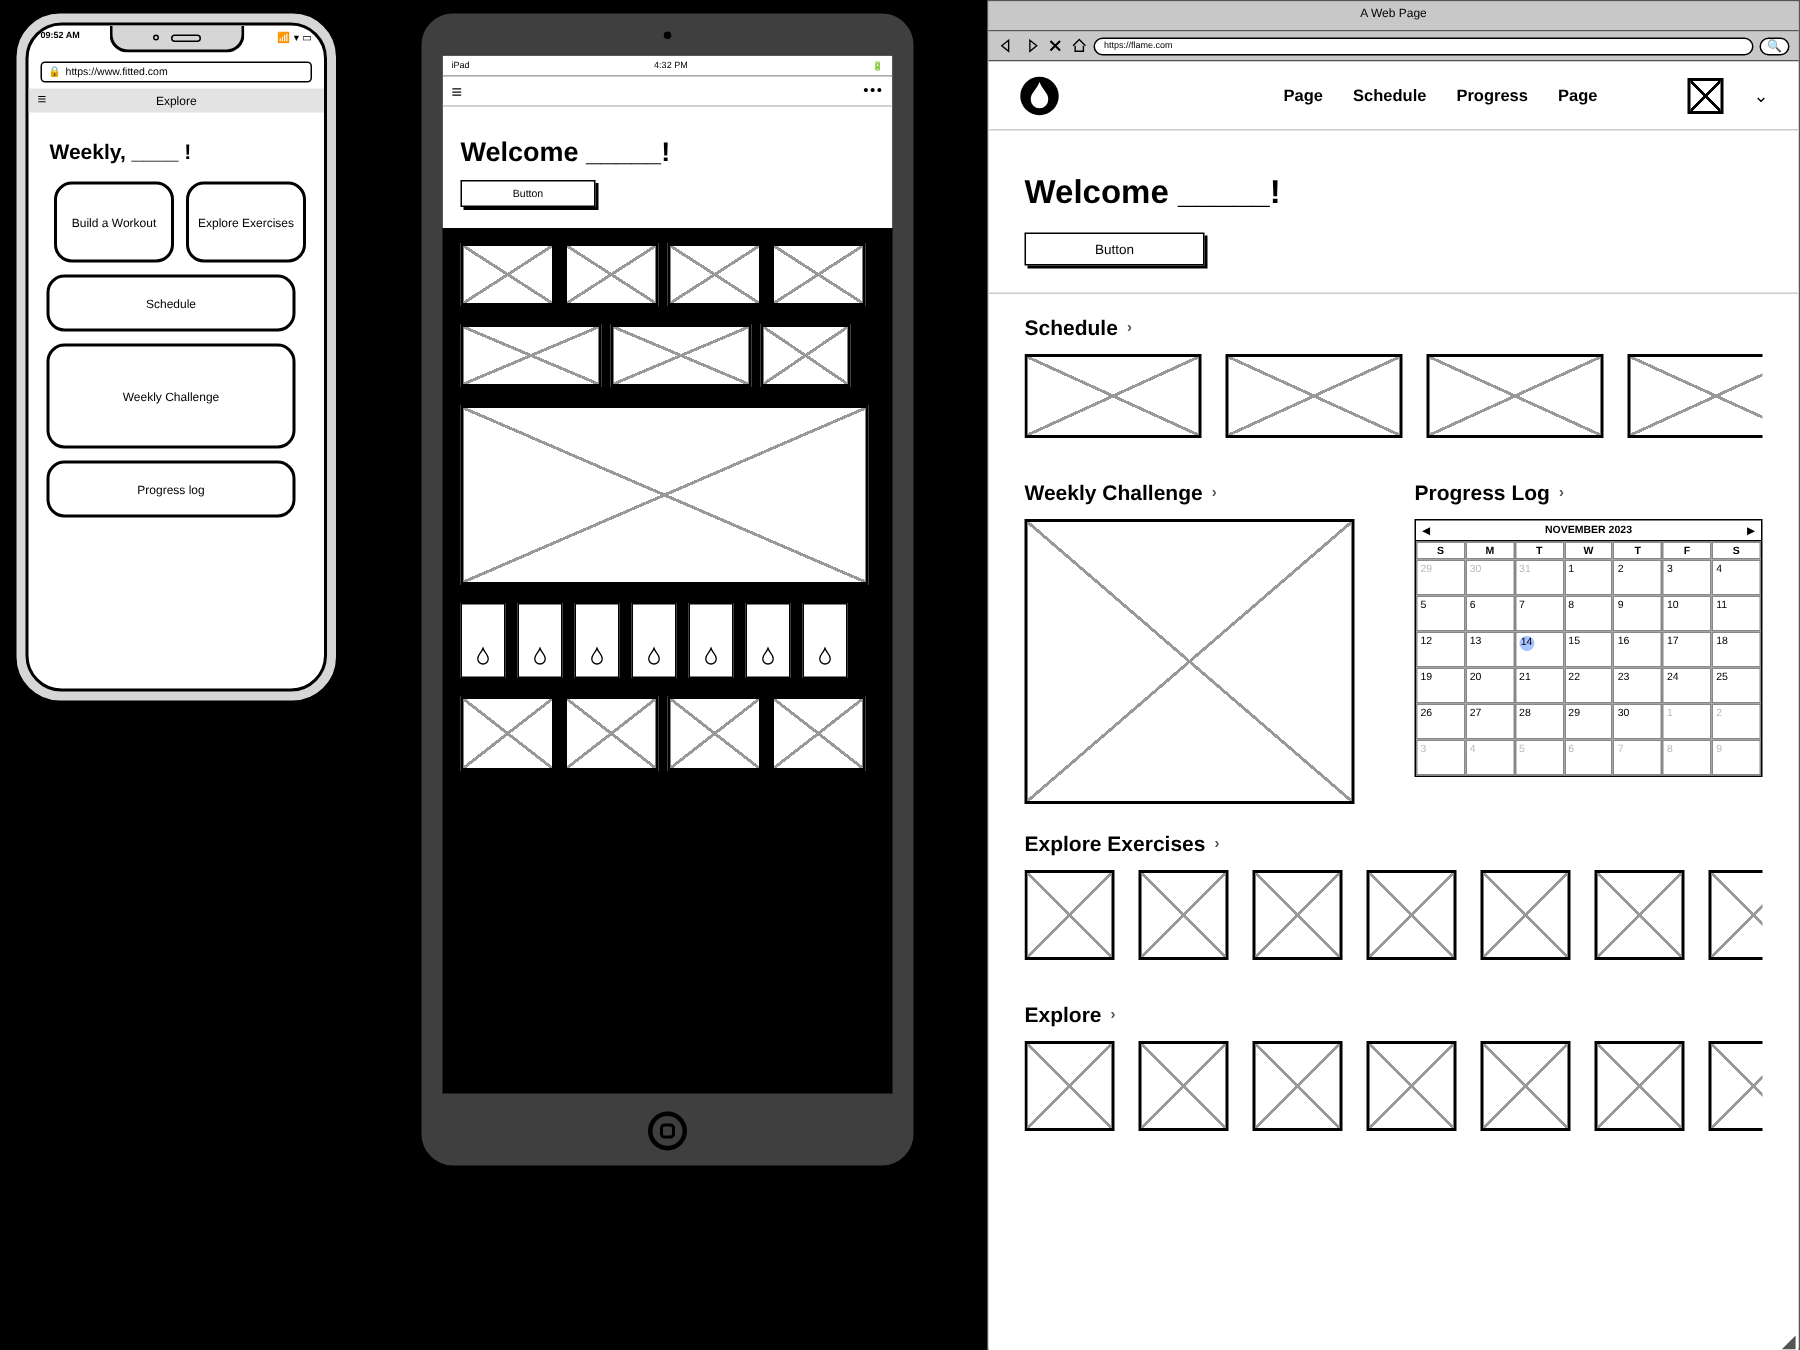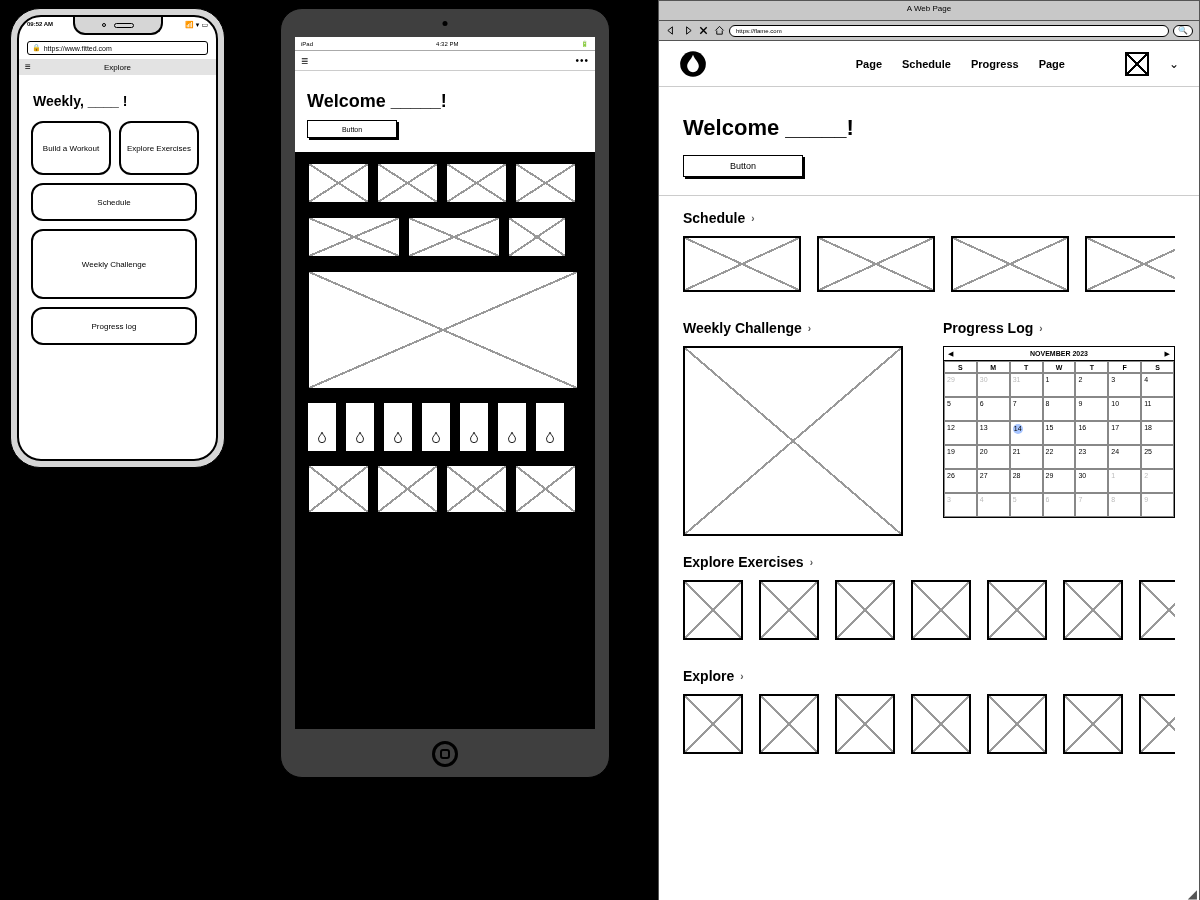--- a/index.html
+++ b/index.html
@@ -31,21 +31,21 @@
     display: flex; align-items: center; font-size: 7px; padding: 0 4px; gap: 3px;
   }
   .lock-icon { font-size: 7px; }
   .phone-titlebar {
     background: #e3e3e3; height: 16px; display: flex; align-items: center;
     justify-content: center; font-size: 8px; position: relative;
   }
   .phone-titlebar .menu-icon { position: absolute; left: 6px; font-size: 10px; line-height: 1; }
   .phone-body { padding: 10px 12px; }
   .phone-welcome { font-size: 14px; font-weight: bold; margin: 8px 0 12px 2px; }
-  .phone-row { display: flex; gap: 8px; margin-bottom: 8px; }
+  .phone-row { display: flex; gap: 8px; margin-bottom: 8px; justify-content: flex-end; }
   .phone-card {
     border: 2px solid #000; border-radius: 12px;
     display: flex; align-items: center; justify-content: center;
     font-size: 8px; text-align: center; padding: 4px;
   }
   .phone-card.small { width: 80px; height: 54px; }
   .phone-card.wide { width: 166px; height: 38px; }
   .phone-card.tall { width: 166px; height: 70px; }
 
   

